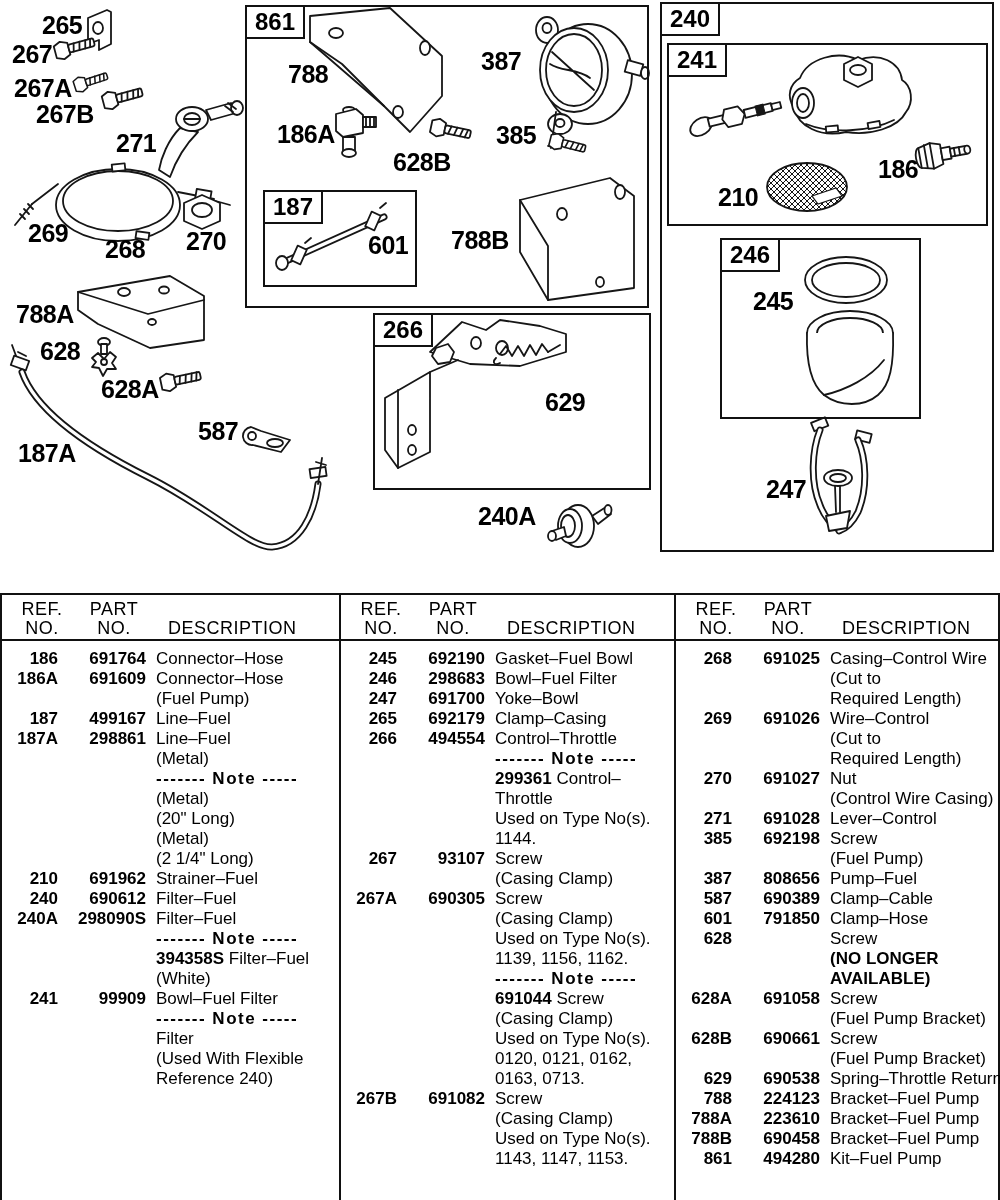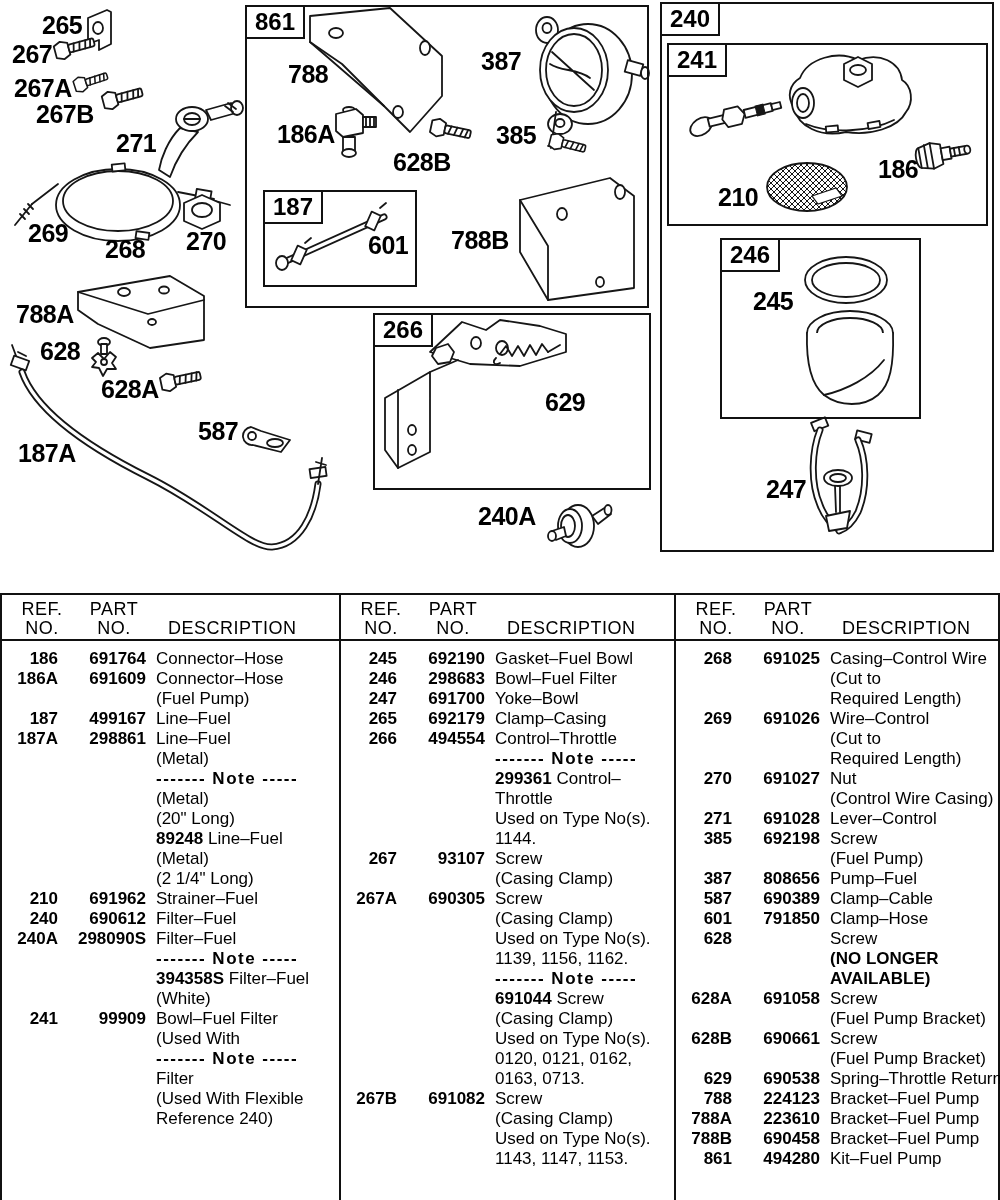--- a/index.html
+++ b/index.html
@@ -366,25 +366,20 @@
             <span class="tdesc">(Metal)</span>
           </div>
           <div class="trow">
             <span class="tref"></span>
             <span class="tpart"></span>
             <span class="tdesc">(20" Long)</span>
           </div>
           <div class="trow">
             <span class="tref"></span>
             <span class="tpart"></span>
-            <span class="tdesc"><b>89248</b> Line–Fuel</span>
-          </div>
-          <div class="trow">
-            <span class="tref"></span>
-            <span class="tpart"></span>
             <span class="tdesc">(Metal)</span>
           </div>
           <div class="trow">
             <span class="tref"></span>
             <span class="tpart"></span>
             <span class="tdesc">(2 1/4" Long)</span>
           </div>
           <div class="trow">
             <span class="tref">210</span>
             <span class="tpart">691962</span>
@@ -412,25 +407,20 @@
           </div>
           <div class="trow">
             <span class="tref"></span>
             <span class="tpart"></span>
             <span class="tdesc">(White)</span>
           </div>
           <div class="trow">
             <span class="tref">241</span>
             <span class="tpart">99909</span>
             <span class="tdesc">Bowl–Fuel Filter</span>
-          </div>
-          <div class="trow">
-            <span class="tref"></span>
-            <span class="tpart"></span>
-            <span class="tdesc">(Used With</span>
           </div>
           <div class="trow">
             <span class="tref"></span>
             <span class="tpart"></span>
             <span class="tdesc tnote">------- Note -----</span>
           </div>
           <div class="trow">
             <span class="tref"></span>
             <span class="tpart"></span>
             <span class="tdesc">Filter</span>

